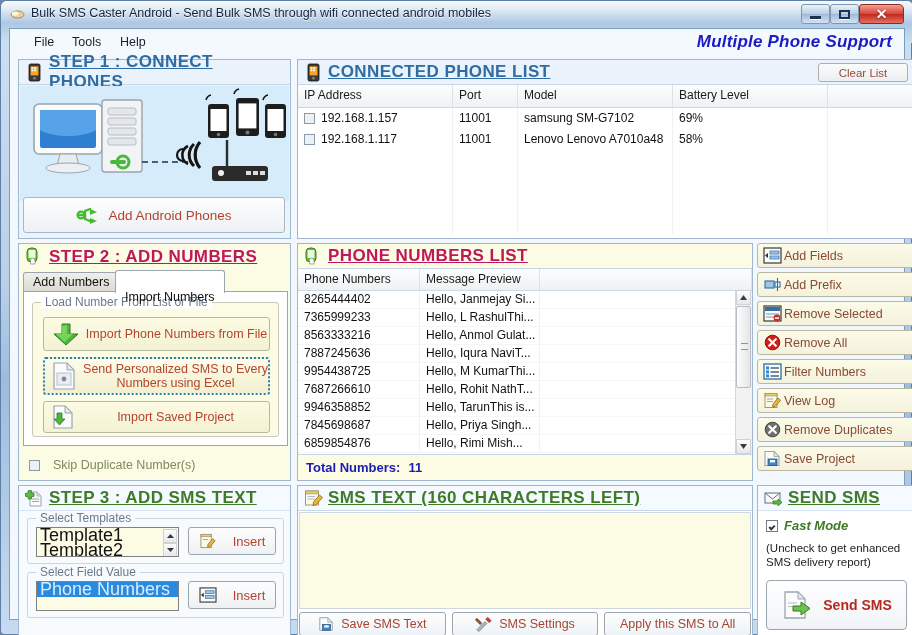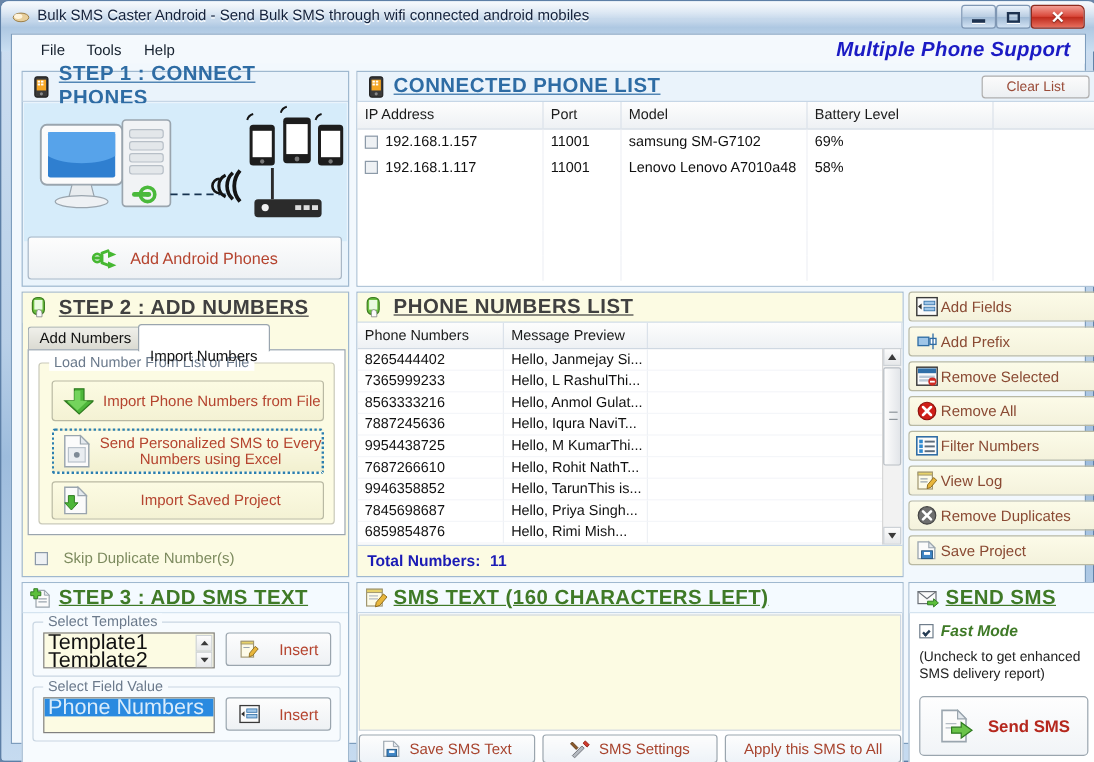--- a/index.html
+++ b/index.html
@@ -82,21 +82,21 @@
     border-bottom:1px solid #c6d6e6;
     padding-left:30px;
   }
   .panel-hdr .hdr-icon{position:absolute;left:6px;top:3px;width:19px;height:19px;}
   .hdr-title{font-size:17px;font-weight:bold;letter-spacing:.4px;text-decoration:underline;}
 
   
   .hdr-blue{background:#eaf3fb;}
   .hdr-blue .hdr-title{color:#2e6ca4;}
   .hdr-cream{background:#fcfbe3;}
-  .hdr-cream .hdr-title{color:#404040;text-align:center;}
+  .hdr-cream .hdr-title{color:#be185d;text-align:center;}
   .hdr-cream-green .hdr-title{color:#3f7a27;}
 
   
   #step1{left:8px;top:30px;width:273px;height:180px;background:#eaf4fc;}
   #step1 .art{position:absolute;left:1px;top:26px;width:269px;height:115px;background:#d6ecfa;overflow:hidden;}
   #btn-add-phones{
     position:absolute;left:4px;bottom:5px;width:262px;height:36px;box-sizing:border-box;
     background:linear-gradient(180deg,#fdfdfd,#eef1f4);
     border:1px solid #a9b7c6;border-radius:3px;
     display:flex;align-items:center;justify-content:center;gap:8px;cursor:pointer;

